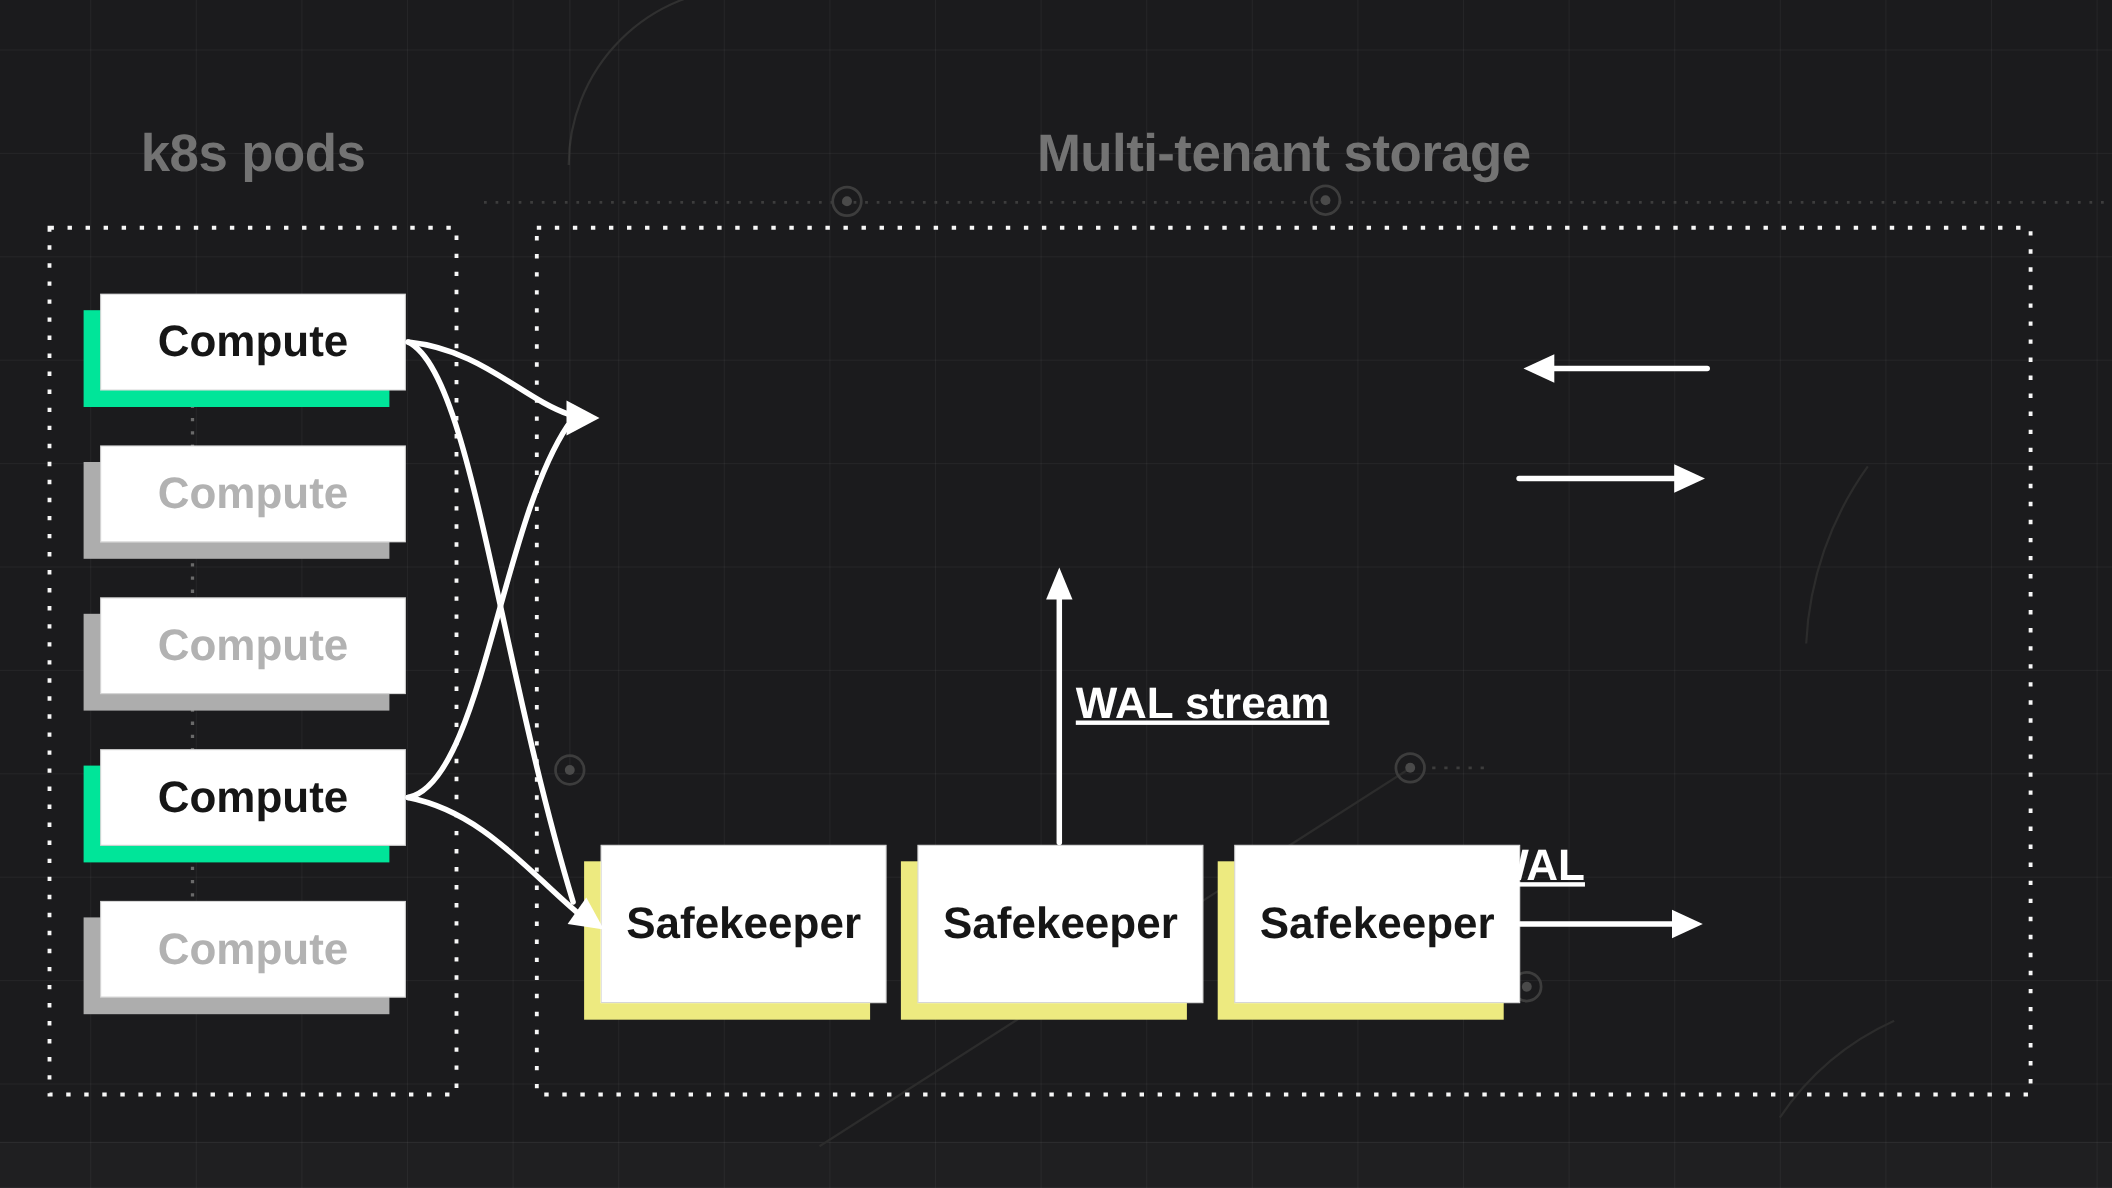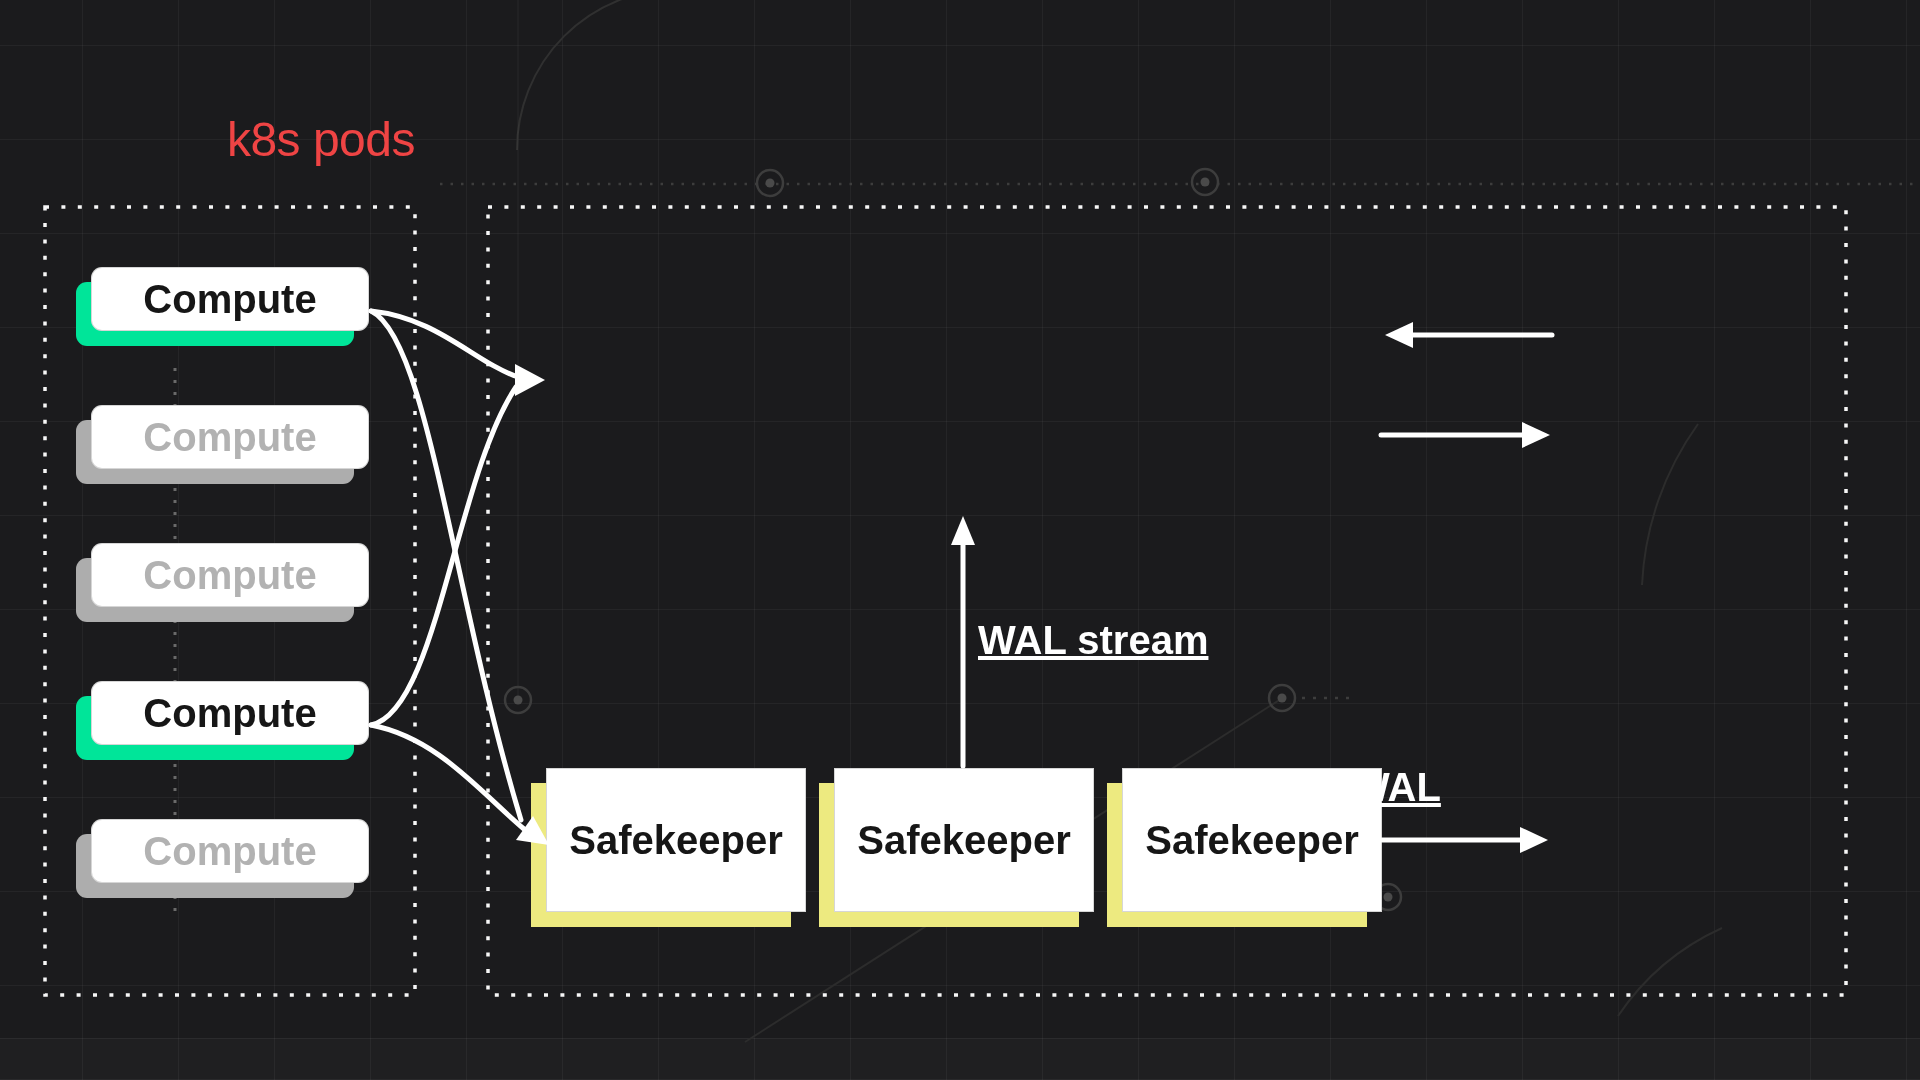--- a/index.html
+++ b/index.html
@@ -10,30 +10,30 @@
   }
   .grid { position:absolute; inset:0; pointer-events:none; }
   .grid-v { background-image:linear-gradient(to right, rgba(255,255,255,0.045) 1px, transparent 1px);
             background-size:96px 100%; background-position:82px 0; }
   .grid-h { background-image:linear-gradient(to bottom, rgba(255,255,255,0.045) 1px, transparent 1px);
             background-size:100% 94px; background-position:0 45px; }
   .bottom-band { position:absolute; left:0; top:1038px; width:1920px; height:42px;
             background:rgba(255,255,255,0.018); border-top:1px solid rgba(255,255,255,0.055); }
   svg.layer { position:absolute; left:0; top:0; pointer-events:none; }
 
-  .title { position:absolute; top:112px; color:#ef4444; font-size:48px; font-weight:400;
-           letter-spacing:-0.5px; text-align:right; white-space:nowrap; }
+  .title { position:absolute; top:112px; color:#737373; font-size:48px; font-weight:700;
+           letter-spacing:-0.5px; text-align:center; white-space:nowrap; }
   .title-k8s { left:45px; width:370px; }
   .title-storage { left:488px; width:1358px; }
 
   .box { position:absolute; background:#ffffff; color:#161616;
          display:flex; align-items:center; justify-content:center;
          font-size:40px; font-weight:700; text-align:center;
          box-shadow:inset 0 0 0 1px rgba(0,0,0,0.16); }
-  .compute   { left:91px; width:278px; height:64px;border-radius:11px; }
+  .compute   { left:91px; width:278px; height:88px; }
   .compute.active   { box-shadow:inset 0 0 0 1px rgba(0,0,0,0.16), -15px 15px 0 0 var(--active-accent); }
   .compute.inactive { box-shadow:inset 0 0 0 1px rgba(0,0,0,0.16), -15px 15px 0 0 var(--inactive-accent);
                       color:var(--inactive-text); }
   .pageserver { left:546px; top:267px; width:835px; height:226px;
         box-shadow:inset 0 0 0 1px rgba(0,0,0,0.16), -15px 15px 0 0 var(--pageserver-accent); }
   .safekeeper { top:768px; width:260px; height:144px;
         box-shadow:inset 0 0 0 1px rgba(0,0,0,0.16), -15px 15px 0 0 var(--safekeeper-accent); }
   .object-storage { left:1568px; top:249px; width:242px; height:663px;
         box-shadow:inset 0 0 0 1px rgba(0,0,0,0.16), -15px 15px 0 0 var(--object-storage-accent); }
   .object-storage .lbl { width:180px; line-height:1.2; }
@@ -73,20 +73,21 @@
     </g>
     <line x1="175" y1="368" x2="175" y2="918" stroke="#6a6a6a" stroke-width="3" stroke-dasharray="3 9"></line>
   </svg>
 
   <svg class="layer" width="1920" height="1080">
     <rect x="45" y="207" width="370" height="788" fill="none" stroke="#f7f7f7" stroke-width="3.5" stroke-dasharray="4 12.4"></rect>
     <rect x="488" y="207" width="1358" height="788" fill="none" stroke="#f7f7f7" stroke-width="3.5" stroke-dasharray="4 12.4"></rect>
   </svg>
 
   <div class="title title-k8s">k8s pods</div>
+  <div class="title title-storage">Multi-tenant storage</div>
 
   <div class="box compute active" style="top:267px">
     <span>Compute</span>
   </div>
   <div class="box compute inactive" style="top:405px">
     <span>Compute</span>
   </div>
   <div class="box compute inactive" style="top:543px">
     <span>Compute</span>
   </div>

